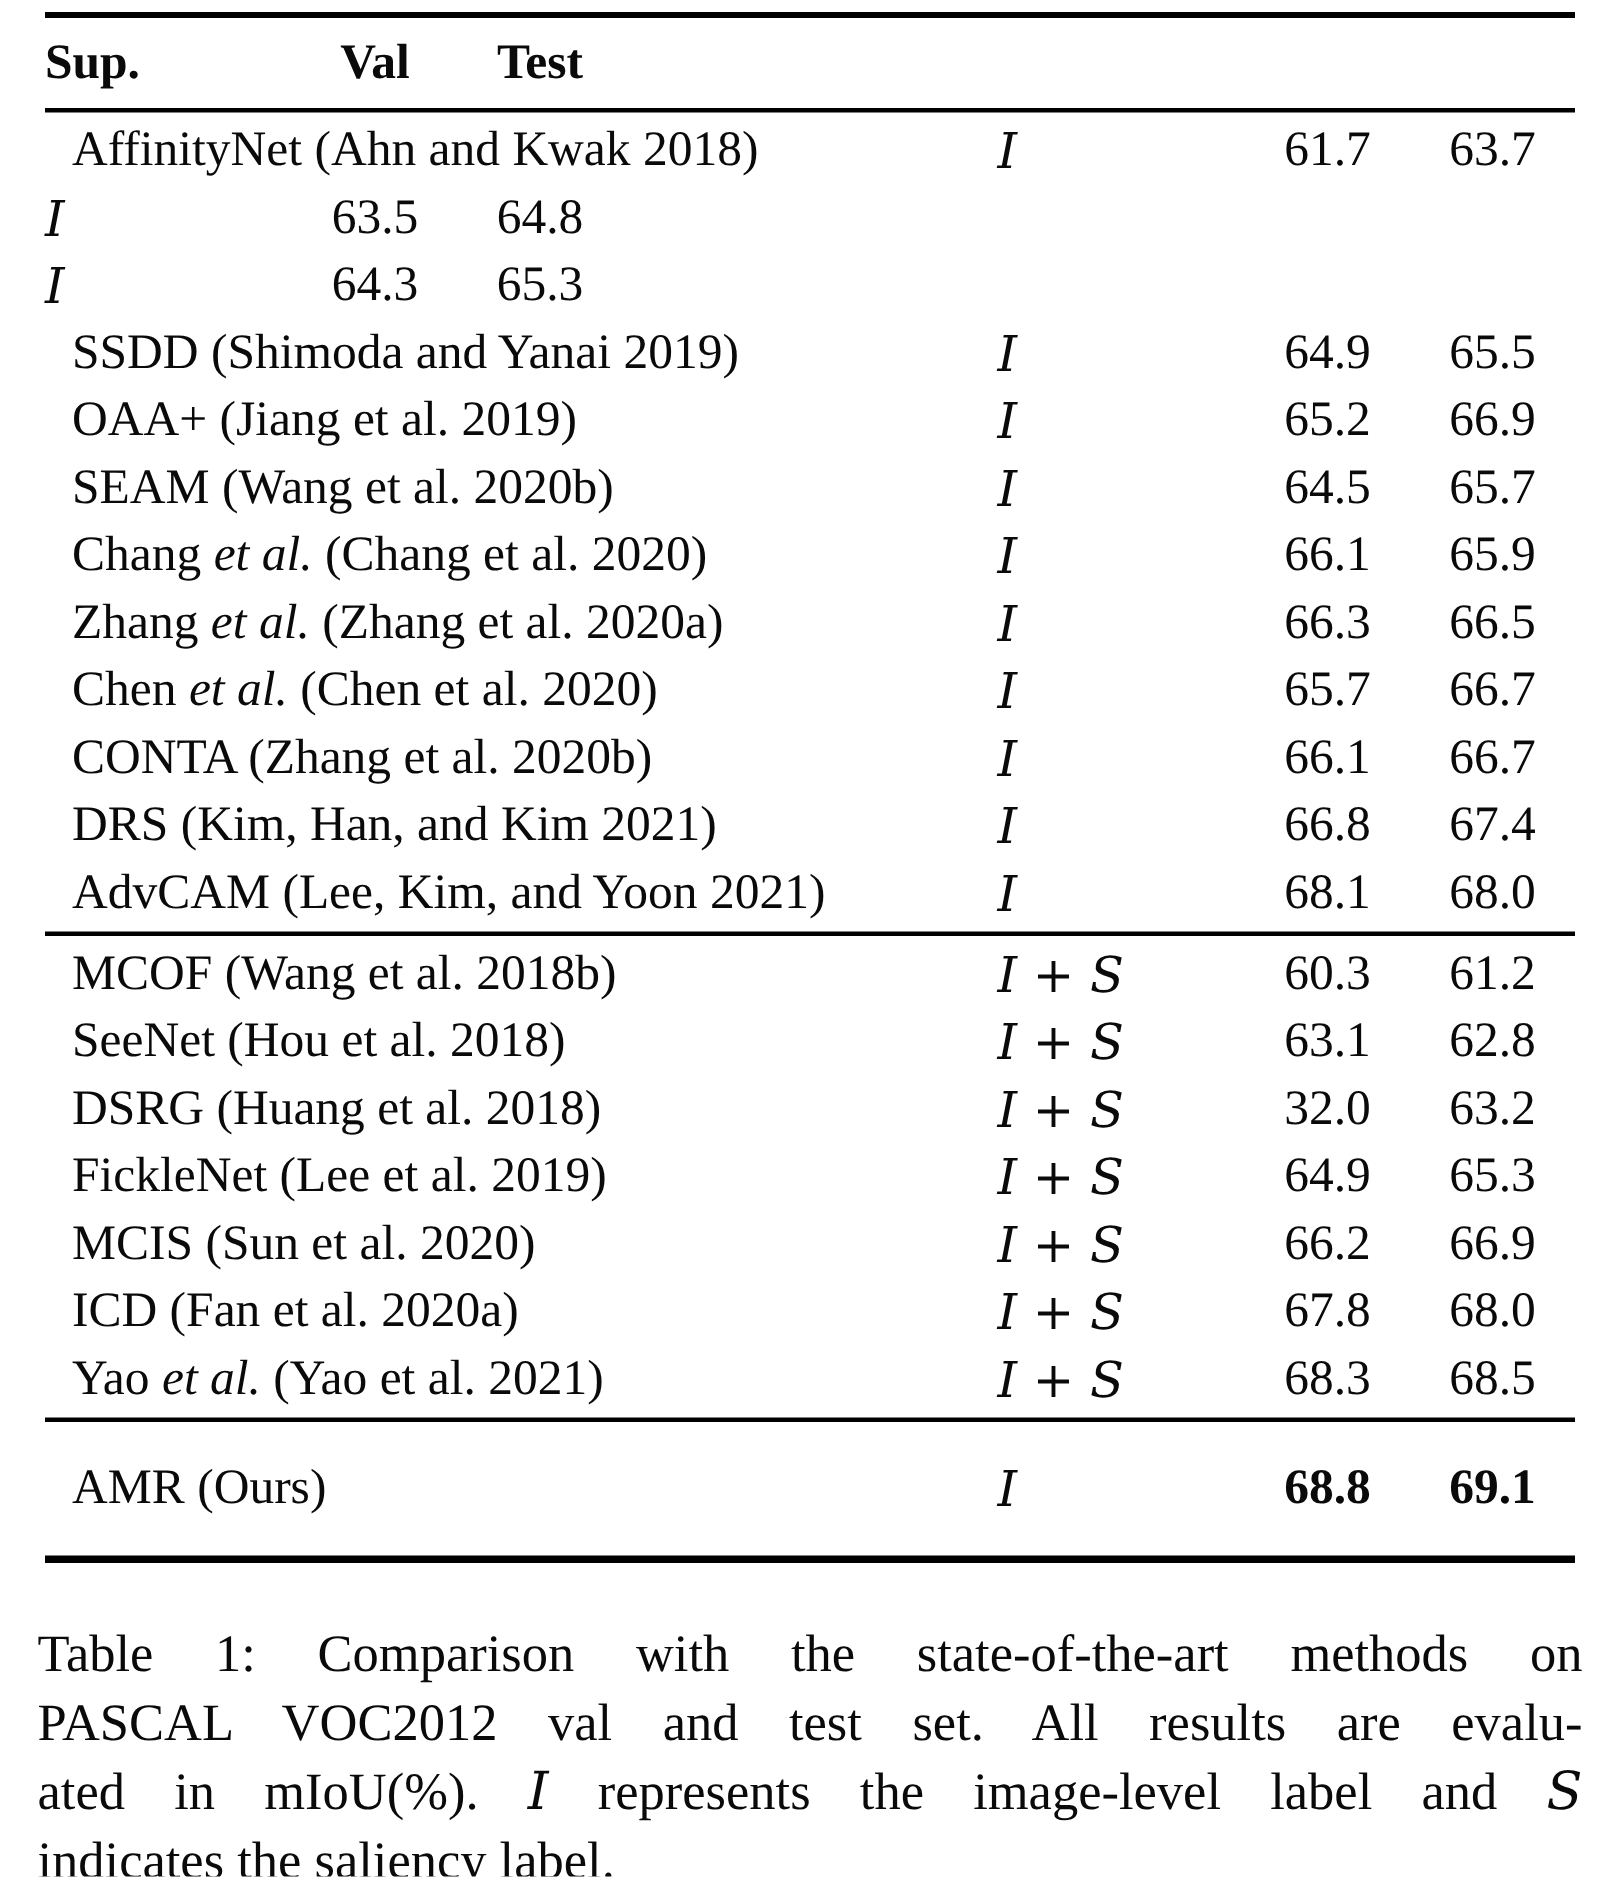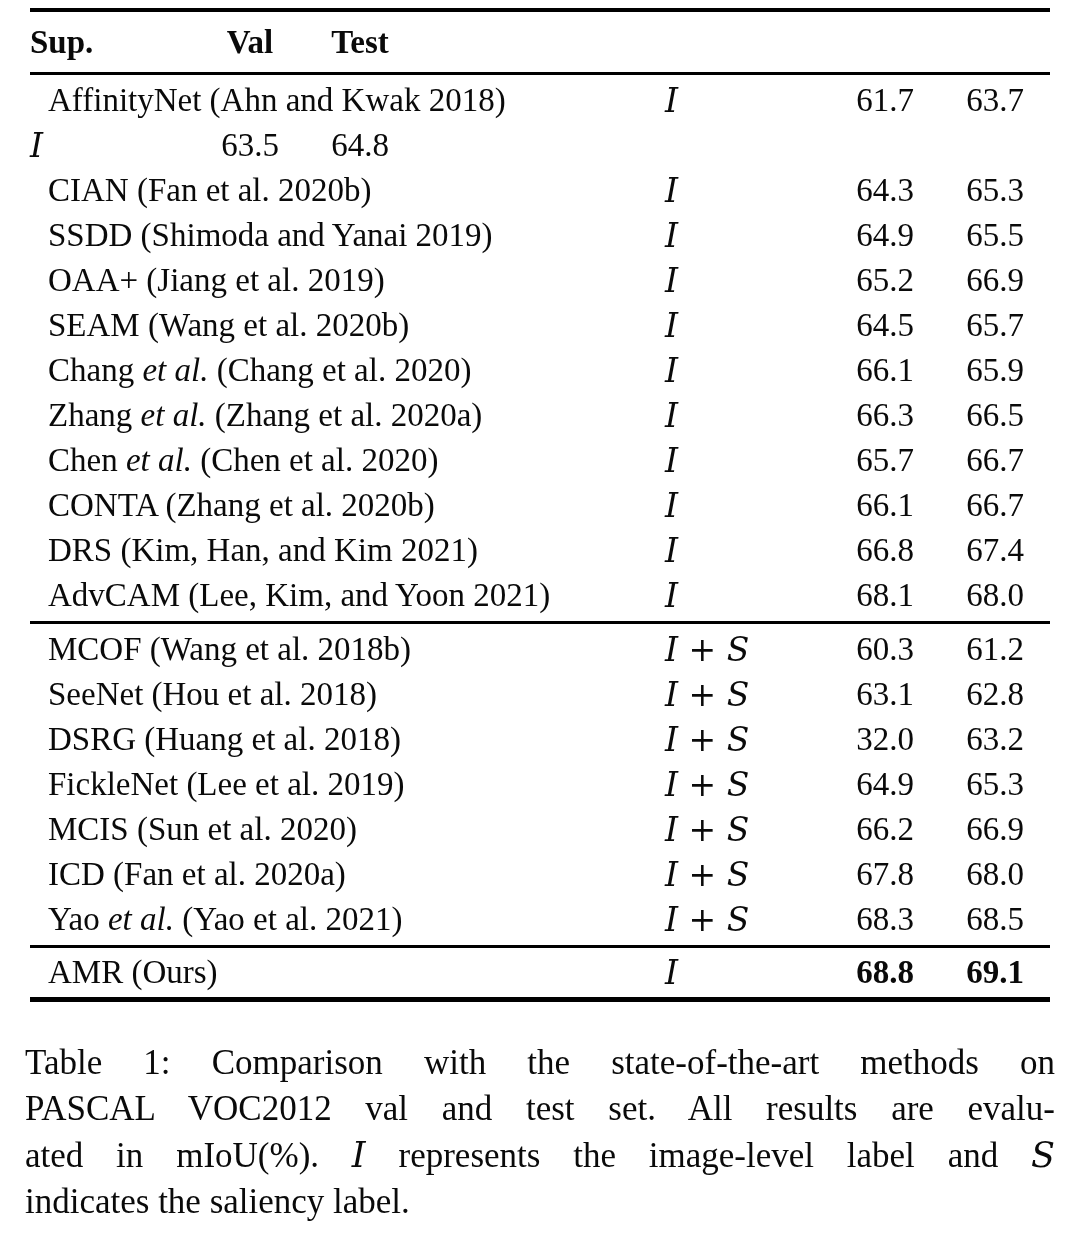--- a/index.html
+++ b/index.html
@@ -30,21 +30,21 @@
     height: 60px;
     font-weight: bold;
     font-size: 33px;
   }
   .c-method { flex: 1 1 auto; padding-left: 18px; overflow: hidden; }
   .c-sup    { flex: 0 0 165px; }
   .c-val    { flex: 0 0 110px; text-align: center; }
   .c-test   { flex: 0 0 110px; text-align: center; font-family: Liberation Serif, serif; }
 
   .section { padding: 3px 0; }
-  .section.last { padding: 2px 0; }
+  .section.last { padding: 22px 0; }
 
   .it { font-style: italic; }
   .mathcal {
     font-style: italic;
     font-family: "DejaVu Serif", "Liberation Serif", serif;
   }
   .b { font-weight: bold; }
 
   .caption {
     margin-top: 38px;
@@ -77,21 +77,20 @@
           <span class="c-sup"><span class="mathcal">I</span></span>
           <span class="c-val">61.7</span>
           <span class="c-test">63.7</span>
         </div>
         <div class="row">
           <span class="c-sup"><span class="mathcal">I</span></span>
           <span class="c-val">63.5</span>
           <span class="c-test">64.8</span>
         </div>
         <div class="row">
-          <span class="c-method"><span>CIAN (Fan et al. 2020b)</span></span>
           <span class="c-sup"><span class="mathcal">I</span></span>
           <span class="c-val">64.3</span>
           <span class="c-test">65.3</span>
         </div>
         <div class="row">
           <span class="c-method"><span>SSDD (Shimoda and Yanai 2019)</span></span>
           <span class="c-sup"><span class="mathcal">I</span></span>
           <span class="c-val">64.9</span>
           <span class="c-test">65.5</span>
         </div>

